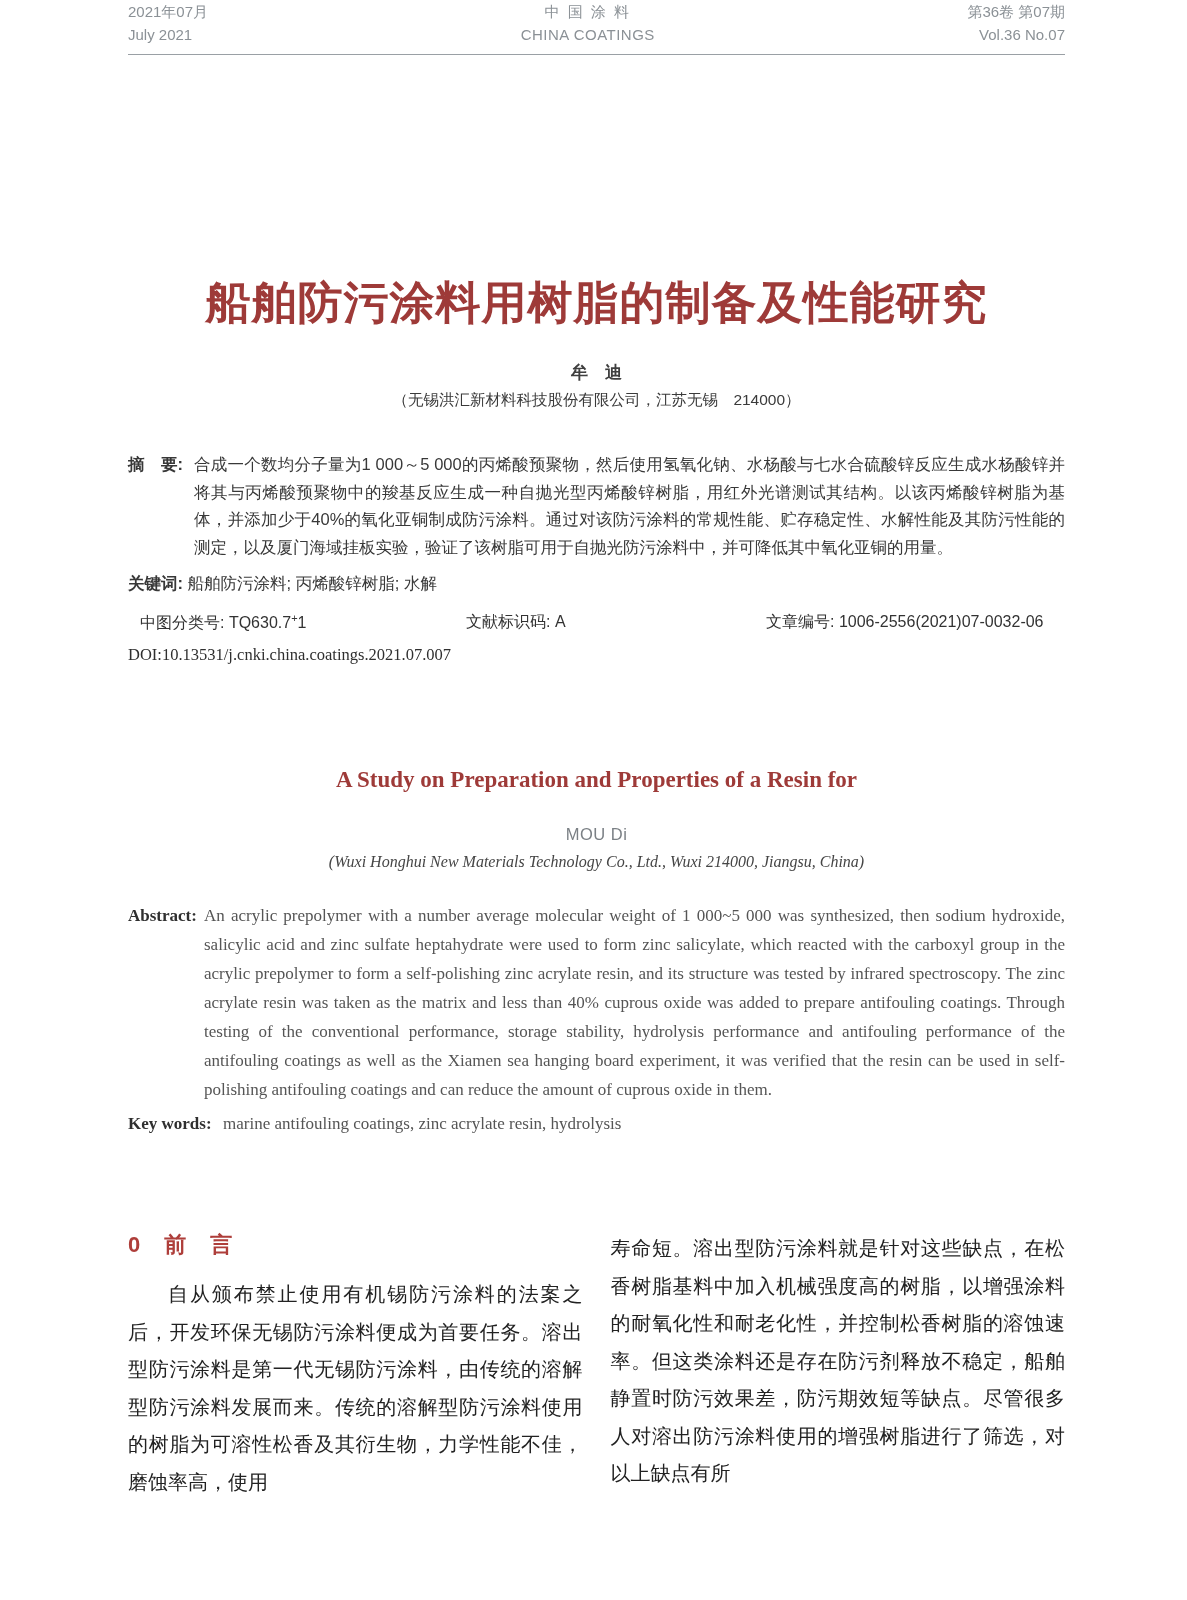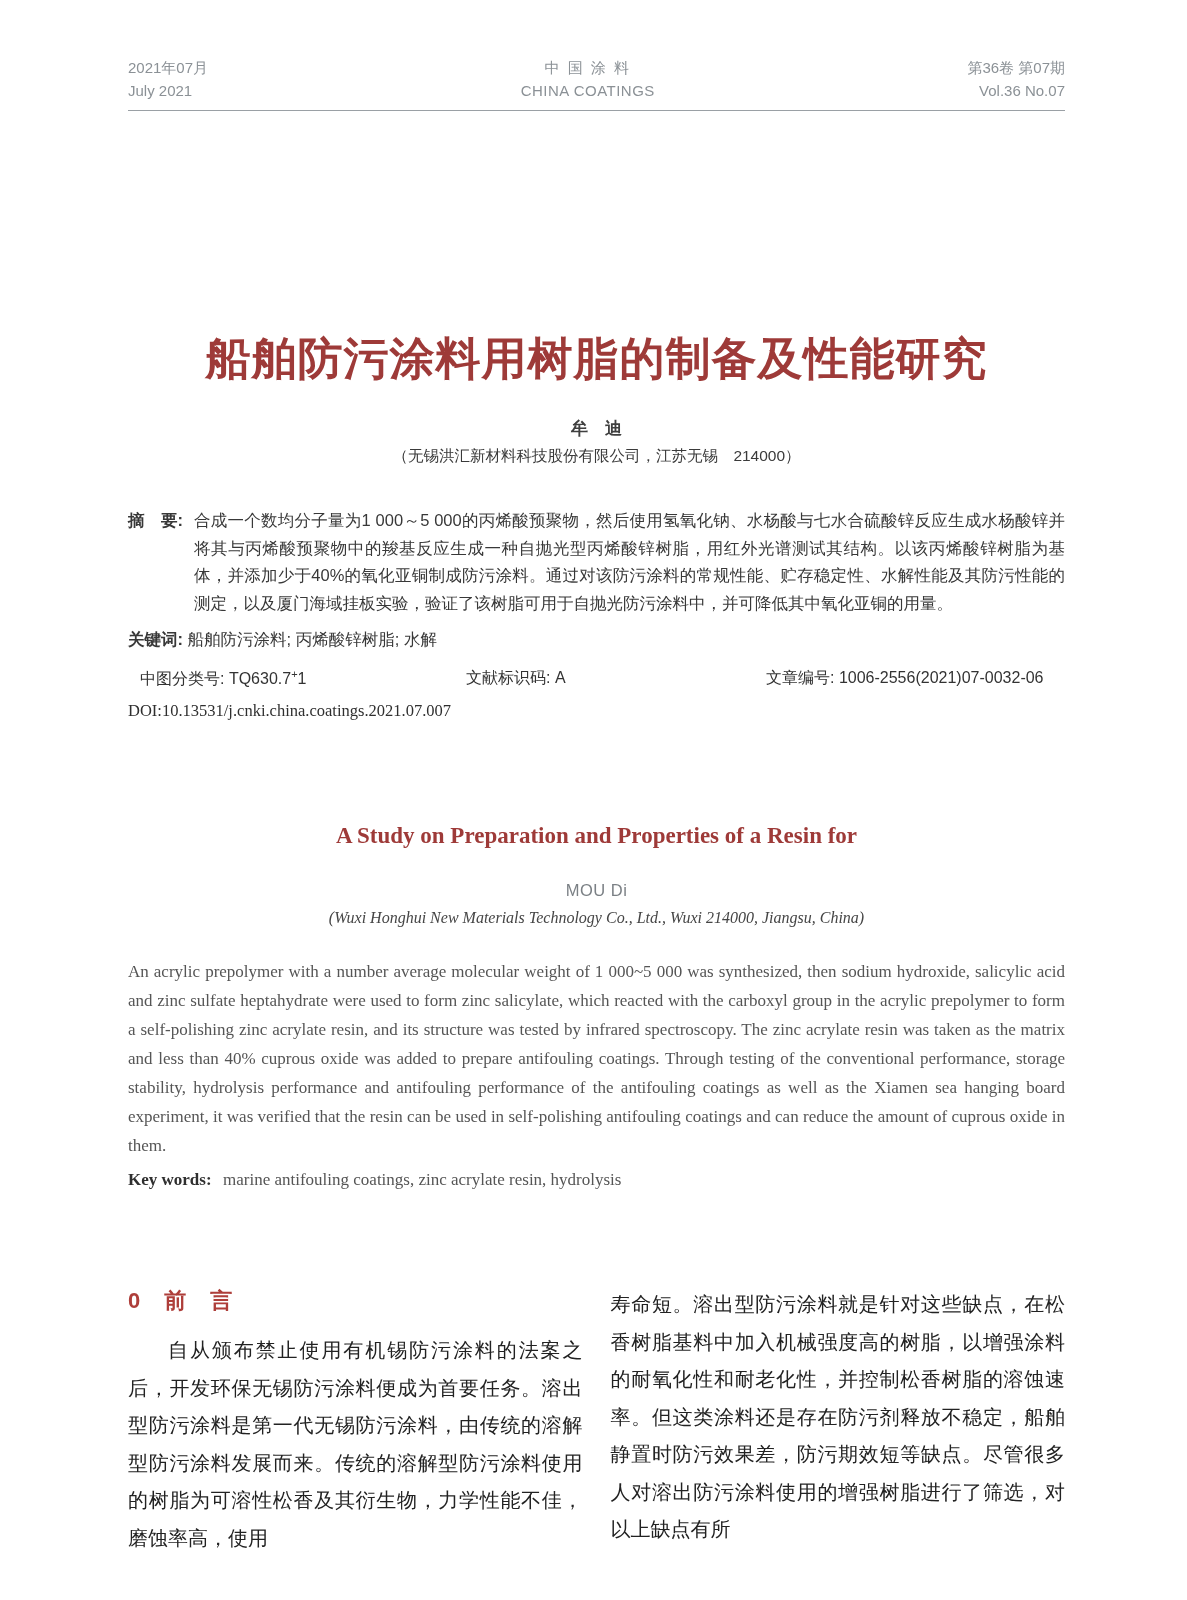--- a/index.html
+++ b/index.html
@@ -20,21 +20,20 @@
   }
   .content {
     margin-left: 128px;
     margin-right: 122px;
   }
   
   .journal-header {
     display: flex;
     justify-content: space-between;
     align-items: flex-end;
-    padding-top: 56px;
     padding-bottom: 8px;
     border-bottom: 1px solid #9aa0a5;
     color: #8b9196;
     font-size: 15px;
     line-height: 23px;
   }
   .journal-header .hdr-left { text-align: left; }
   .journal-header .hdr-center { text-align: center; letter-spacing: 2px; }
   .journal-header .hdr-center .en { letter-spacing: 0.5px; }
   .journal-header .hdr-right { text-align: right; }
@@ -222,20 +221,21 @@
 
     <div class="doi-line">DOI:10.13531/j.cnki.china.coatings.2021.07.007</div>
 
     <div class="title-en">
       <div>A Study on Preparation and Properties of a Resin for</div>
     </div>
     <div class="author-en">MOU Di</div>
     <div class="affil-en">(Wuxi Honghui New Materials Technology Co., Ltd., Wuxi 214000, Jiangsu, China)</div>
 
     <div class="abstract-en">
+      <span class="label">Abstract:</span>
       <span class="text">An acrylic prepolymer with a number average molecular weight of 1 000~5 000 was synthesized, then sodium hydroxide, salicylic acid and zinc sulfate heptahydrate were used to form zinc salicylate, which reacted with the carboxyl group in the acrylic prepolymer to form a self-polishing zinc acrylate resin, and its structure was tested by infrared spectroscopy. The zinc acrylate resin was taken as the matrix and less than 40% cuprous oxide was added to prepare antifouling coatings. Through testing of the conventional performance, storage stability, hydrolysis performance and antifouling performance of the antifouling coatings as well as the Xiamen sea hanging board experiment, it was verified that the resin can be used in self-polishing antifouling coatings and can reduce the amount of cuprous oxide in them.</span>
     </div>
 
     <div class="keywords-en">
       <span class="label">Key words:</span>
       <span class="text">marine antifouling coatings, zinc acrylate resin, hydrolysis</span>
     </div>
 
     <div class="body-columns">
       <div class="col">

